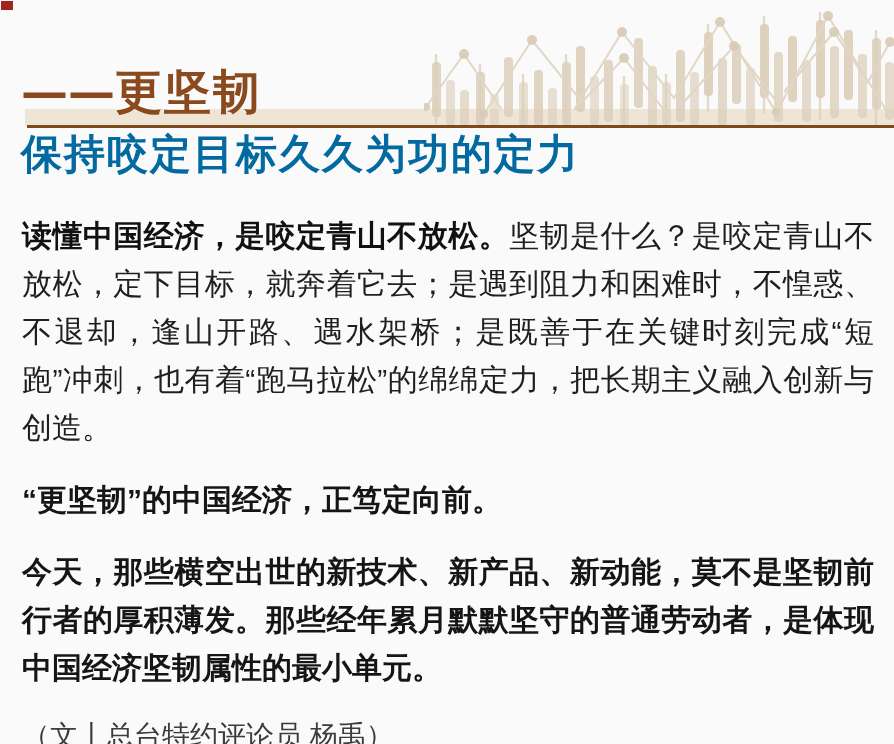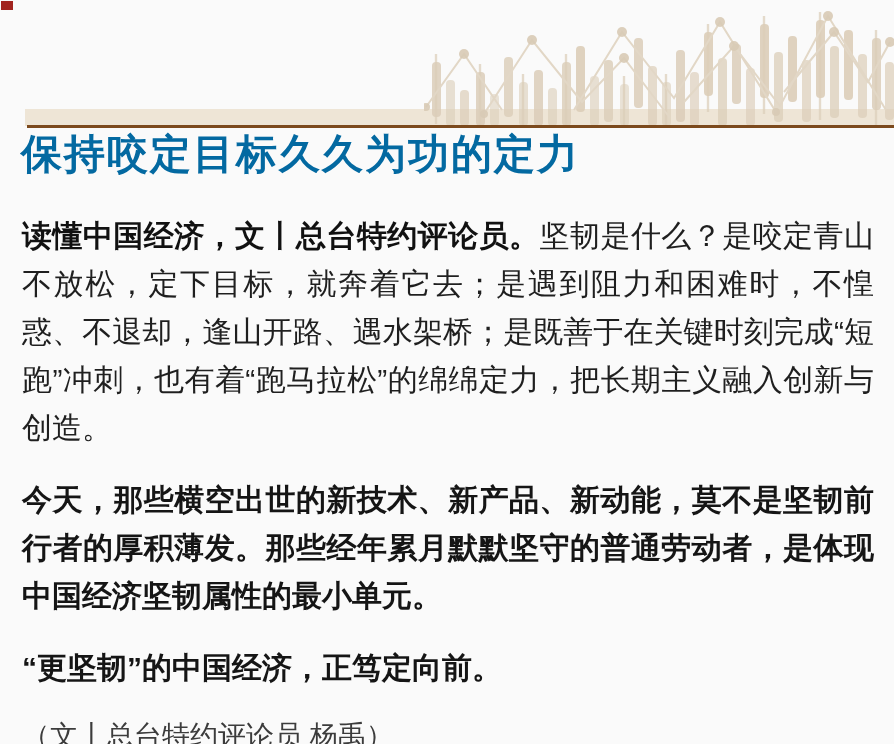--- a/index.html
+++ b/index.html
@@ -130,25 +130,26 @@
         <circle cx="410" cy="30" r="5"></circle>
       <circle cx="466" cy="40" r="5"></circle>
         <circle cx="2" cy="105" r="4"></circle>
       <circle cx="60" cy="112" r="4"></circle>
         <circle cx="352" cy="110" r="4"></circle>
     </g>
   </svg>
 
   <div class="underline"></div>
 
+  <h1 class="title"><span class="dash">——</span><span>更坚韧</span></h1>
 
   <h2 class="subtitle">保持咬定目标久久为功的定力</h2>
 </div>
 
 <div class="content">
-  <p><b>读懂中国经济，文丨总台特约评论员。</b><span>坚韧是什么？是咬定青山不放松，定下目标，就奔着它去；是遇到阻力和困难时，不惶惑、不退却，逢山开路、遇水架桥；是既善于在关键时刻完成“短跑”冲刺，也有着“跑马拉松”的绵绵定力，把长期主义融入创新与创造。</span></p>
+  <p><b>读懂中国经济，是咬定青山不放松。</b><span>坚韧是什么？是咬定青山不放松，定下目标，就奔着它去；是遇到阻力和困难时，不惶惑、不退却，逢山开路、遇水架桥；是既善于在关键时刻完成“短跑”冲刺，也有着“跑马拉松”的绵绵定力，把长期主义融入创新与创造。</span></p>
+
+  <p class="para-bold">“更坚韧”的中国经济，正笃定向前。</p>
 
   <p class="para-bold">今天，那些横空出世的新技术、新产品、新动能，莫不是坚韧前行者的厚积薄发。那些经年累月默默坚守的普通劳动者，是体现中国经济坚韧属性的最小单元。</p>
-
-  <p class="para-bold">“更坚韧”的中国经济，正笃定向前。</p>
 
   <p class="byline">（文丨总台特约评论员 杨禹）</p>
 </div>
 
 </body></html>

